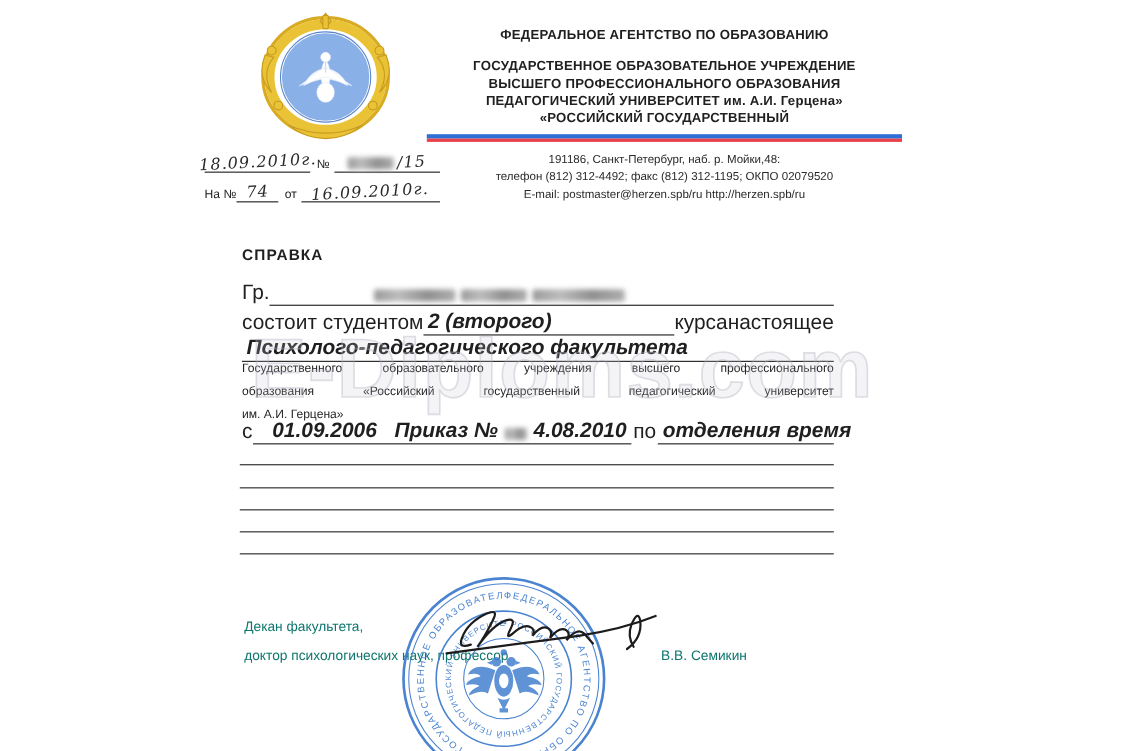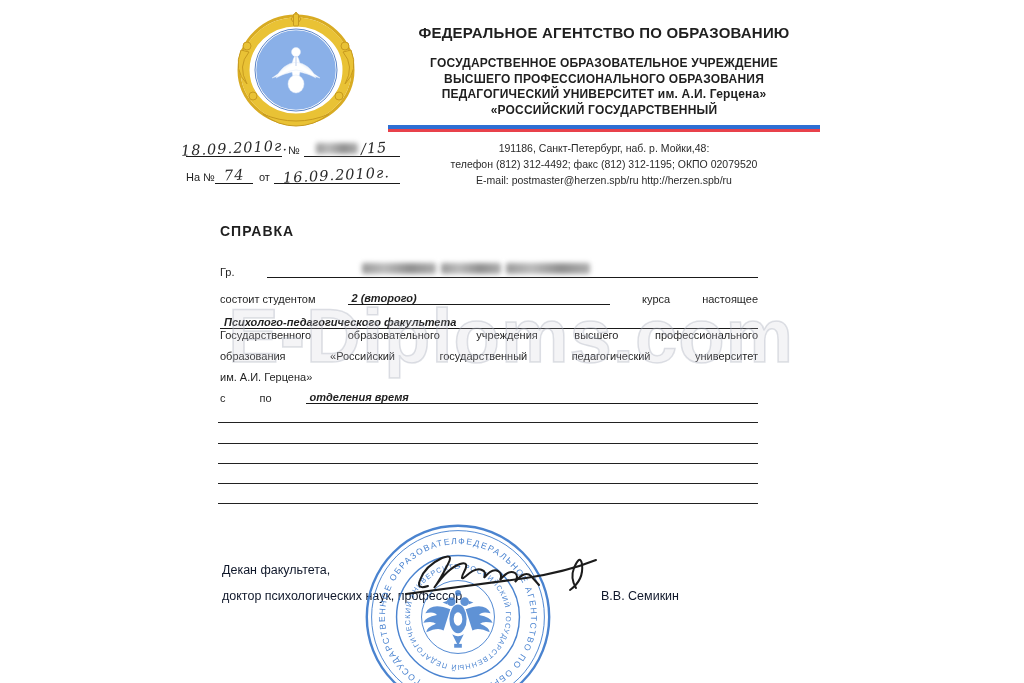--- a/index.html
+++ b/index.html
@@ -2,21 +2,21 @@
 <html><head>
 <meta charset="utf-8">
 <style>
   html,body{margin:0;padding:0;background:#fff;}
   .doc{position:relative;width:1024px;height:683px;background:#ffffff;overflow:hidden;
        font-family:"Liberation Sans",sans-serif;color:#1f1f1f;}
 
   
   .emblem{position:absolute;left:233px;top:10px;width:126px;height:118px;}
   .head-right{position:absolute;left:388px;top:24px;width:432px;text-align:center;}
-  .agency{font-size:15px;font-weight:bold;letter-spacing:.2px;margin-bottom:15px;}
+  .agency{font-size:12px;font-weight:bold;letter-spacing:.2px;margin-bottom:15px;}
   .inst{font-size:12px;font-weight:bold;line-height:15.5px;letter-spacing:.2px;}
   .flagbar{margin-top:7px;width:100%;}
   .flag-blue{height:4px;background:#2e6fd3;}
   .flag-red{height:2.5px;background:#e8414b;}
   .addr{margin-top:8px;font-size:10.5px;line-height:16px;color:#2a2a2a;}
 
   
   .refblock{position:absolute;left:186px;top:130px;width:214px;font-size:11px;color:#222;}
   .refrow{display:flex;align-items:flex-end;height:27px;}
   .hand{font-family:"DejaVu Serif",serif;font-style:italic;font-size:14.5px;
@@ -27,32 +27,32 @@
 
   
   .watermark{position:absolute;left:228px;top:292px;width:566px;z-index:6;pointer-events:none;
      font-size:76px;font-weight:bold;letter-spacing:1px;white-space:nowrap;
      color:rgba(198,202,210,0.20);-webkit-text-stroke:1.5px rgba(172,177,188,0.38);}
 
   
   .title{position:absolute;left:220px;top:223px;width:538px;text-align:left;
          font-size:14px;font-weight:bold;letter-spacing:1px;}
   .bodyline{position:absolute;left:220px;width:538px;display:flex;align-items:flex-end;
-            font-size:11px;white-space:nowrap;gap:32px;}
+            font-size:19px;white-space:nowrap;}
   .fill{flex:1;border-bottom:1.2px solid #1a1a1a;display:flex;align-items:flex-end;
         justify-content:flex-start;min-width:0;}
   .val{font-weight:bold;font-style:italic;white-space:nowrap;padding:0 4px;}
   .just{position:absolute;left:220px;width:538px;font-size:11px;
         text-align:justify;text-align-last:justify;white-space:nowrap;display:block;}
   .just.norm{text-align:left;text-align-last:left;}
   .rules{position:absolute;left:218px;top:403px;width:540px;}
   .rule{height:19.3px;border-bottom:1.1px solid #222;}
 
   
-  .footline{position:absolute;font-size:12.5px;color:#0f172a;z-index:1;}
+  .footline{position:absolute;font-size:12.5px;color:#0f766e;z-index:1;}
   .stamp{position:absolute;left:362px;top:521px;width:192px;height:192px;z-index:3;opacity:.92;}
   .sig{position:absolute;left:398px;top:538px;width:210px;height:72px;z-index:4;}
 </style>
 </head>
 <body>
 
 <div class="doc">
 
   <svg class="emblem" viewBox="0 0 126 118">
     <g stroke="#c79a1f" fill="#e9c235">
@@ -144,20 +144,26 @@
       <span class="val">Психолого-педагогического факультета</span>
     </span>
   </div>
 
   <div class="just" style="top:329px">Государственного образовательного учреждения высшего профессионального</div>
   <div class="just" style="top:350px">образования «Российский государственный педагогический университет</div>
   <div class="just norm" style="top:371px">им. А.И. Герцена»</div>
 
   <div class="bodyline" style="top:386px;height:18px">
     <span>с</span>
+    <span class="fill" style="flex:3;justify-content:flex-start;padding-left:14px">
+      <span class="val">01.09.2006</span>
+      <span class="val" style="margin-left:8px">Приказ №</span>
+      <span class="smudge" style="width:92px;margin:0 2px 3px 2px"></span>
+      <span class="val">4.08.2010</span>
+    </span>
     <span style="padding:0 2px">по</span>
     <span class="fill" style="flex:1.45">
       <span class="val">отделения время</span>
     </span>
   </div>
 
   <div class="rules">
     <div class="rule"></div>
     <div class="rule"></div>
     <div class="rule"></div>

